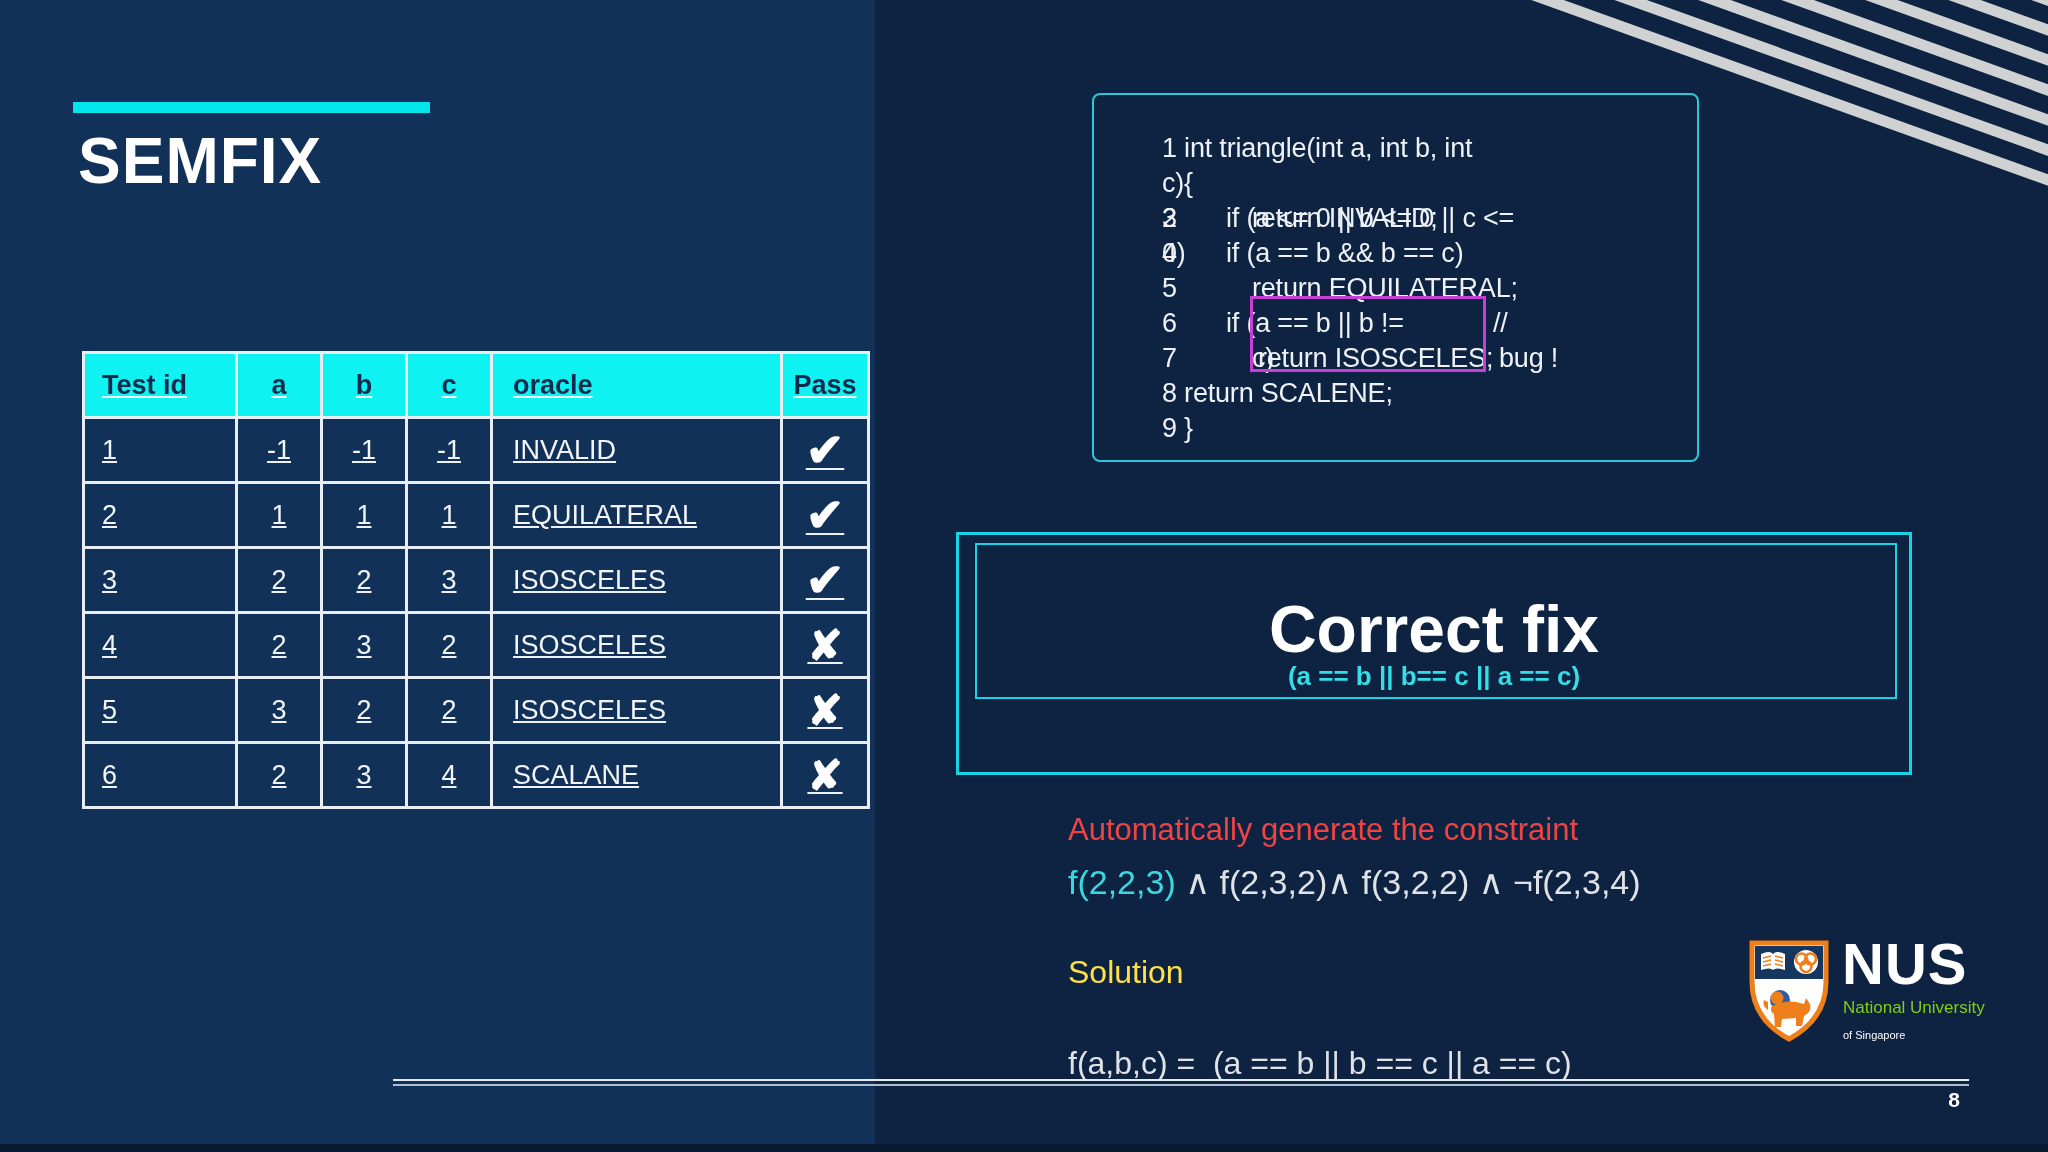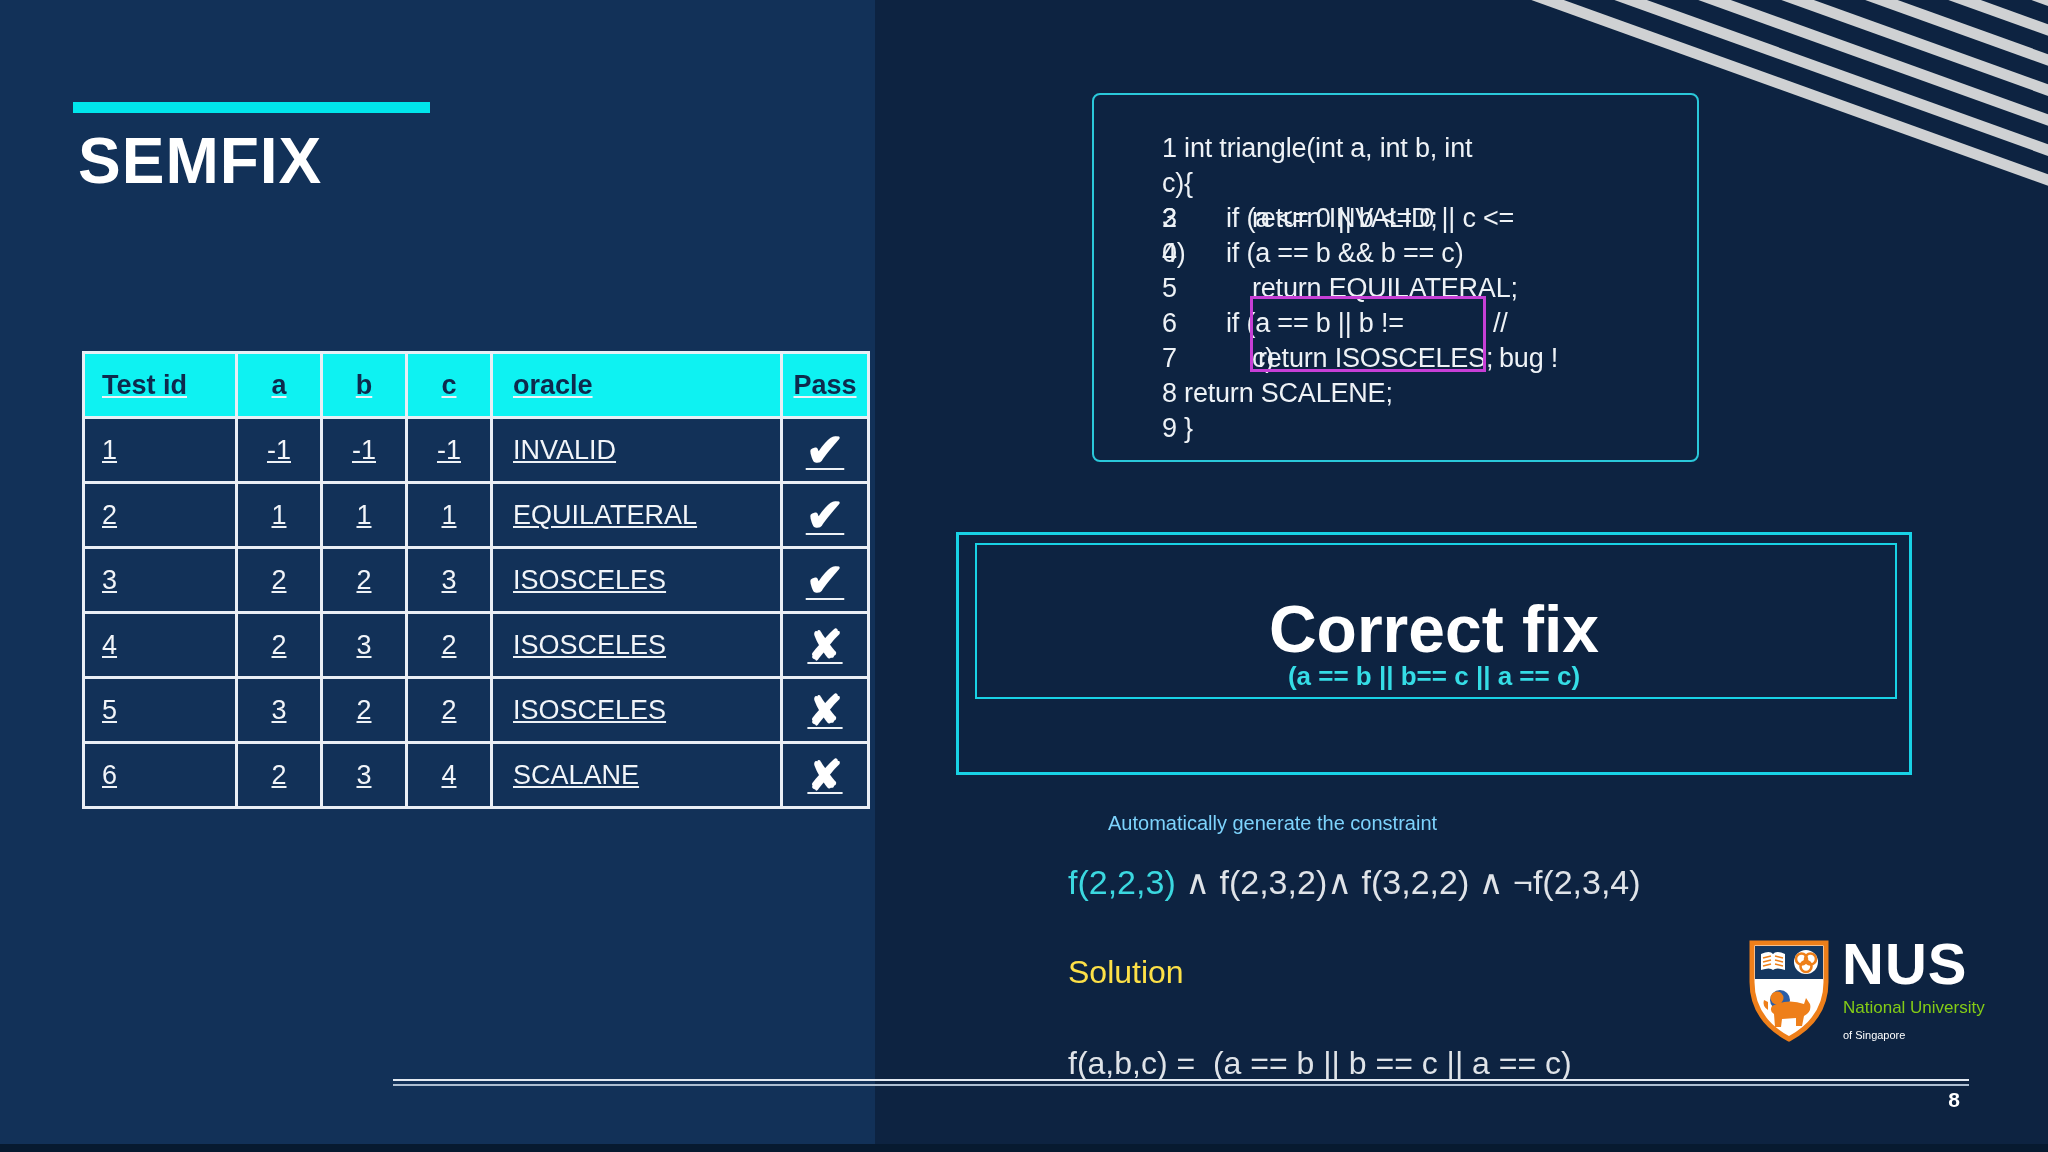--- a/index.html
+++ b/index.html
@@ -36,21 +36,21 @@
 
   
   .fix-outer{position:absolute;left:956px;top:532px;width:950px;height:237px;border:3px solid #18d2e6;}
   .fix-inner{position:absolute;left:16px;top:8px;width:918px;height:152px;border:2px solid #18d2e6;}
   .fix-title{position:absolute;left:0;top:56px;width:100%;text-align:center;
     font-size:66px;font-weight:bold;color:#ffffff;}
   .fix-sub{position:absolute;left:0;top:126px;width:100%;text-align:center;
     font-size:26px;font-weight:bold;color:#35dde6;}
 
   
-  .constraint-heading{position:absolute;left:1068px;top:812px;font-size:20px;color:#7dd3fc;margin-left:40px;}
+  .constraint-heading{position:absolute;left:1068px;top:812px;font-size:31px;color:#ef4444;}
   .constraint-formula{position:absolute;left:1068px;top:862px;font-size:34px;color:#dfe3e8;white-space:pre;}
   .formula-highlight{color:#3bd8e0;}
   .solution-heading{position:absolute;left:1068px;top:954px;font-size:32px;color:#fde047;}
   .solution-formula{position:absolute;left:1068px;top:1004px;font-size:32px;color:#dfe3e8;white-space:pre;margin-top:41px;}
 
   
   .rule-a{position:absolute;left:393px;top:1079px;width:1576px;height:2px;background:#e3eaf2;}
   .rule-b{position:absolute;left:393px;top:1084px;width:1576px;height:2px;background:#aebfd2;}
   .page-number{position:absolute;left:1928px;top:1088px;width:32px;text-align:right;
     font-size:21px;font-weight:bold;color:#ffffff;}

